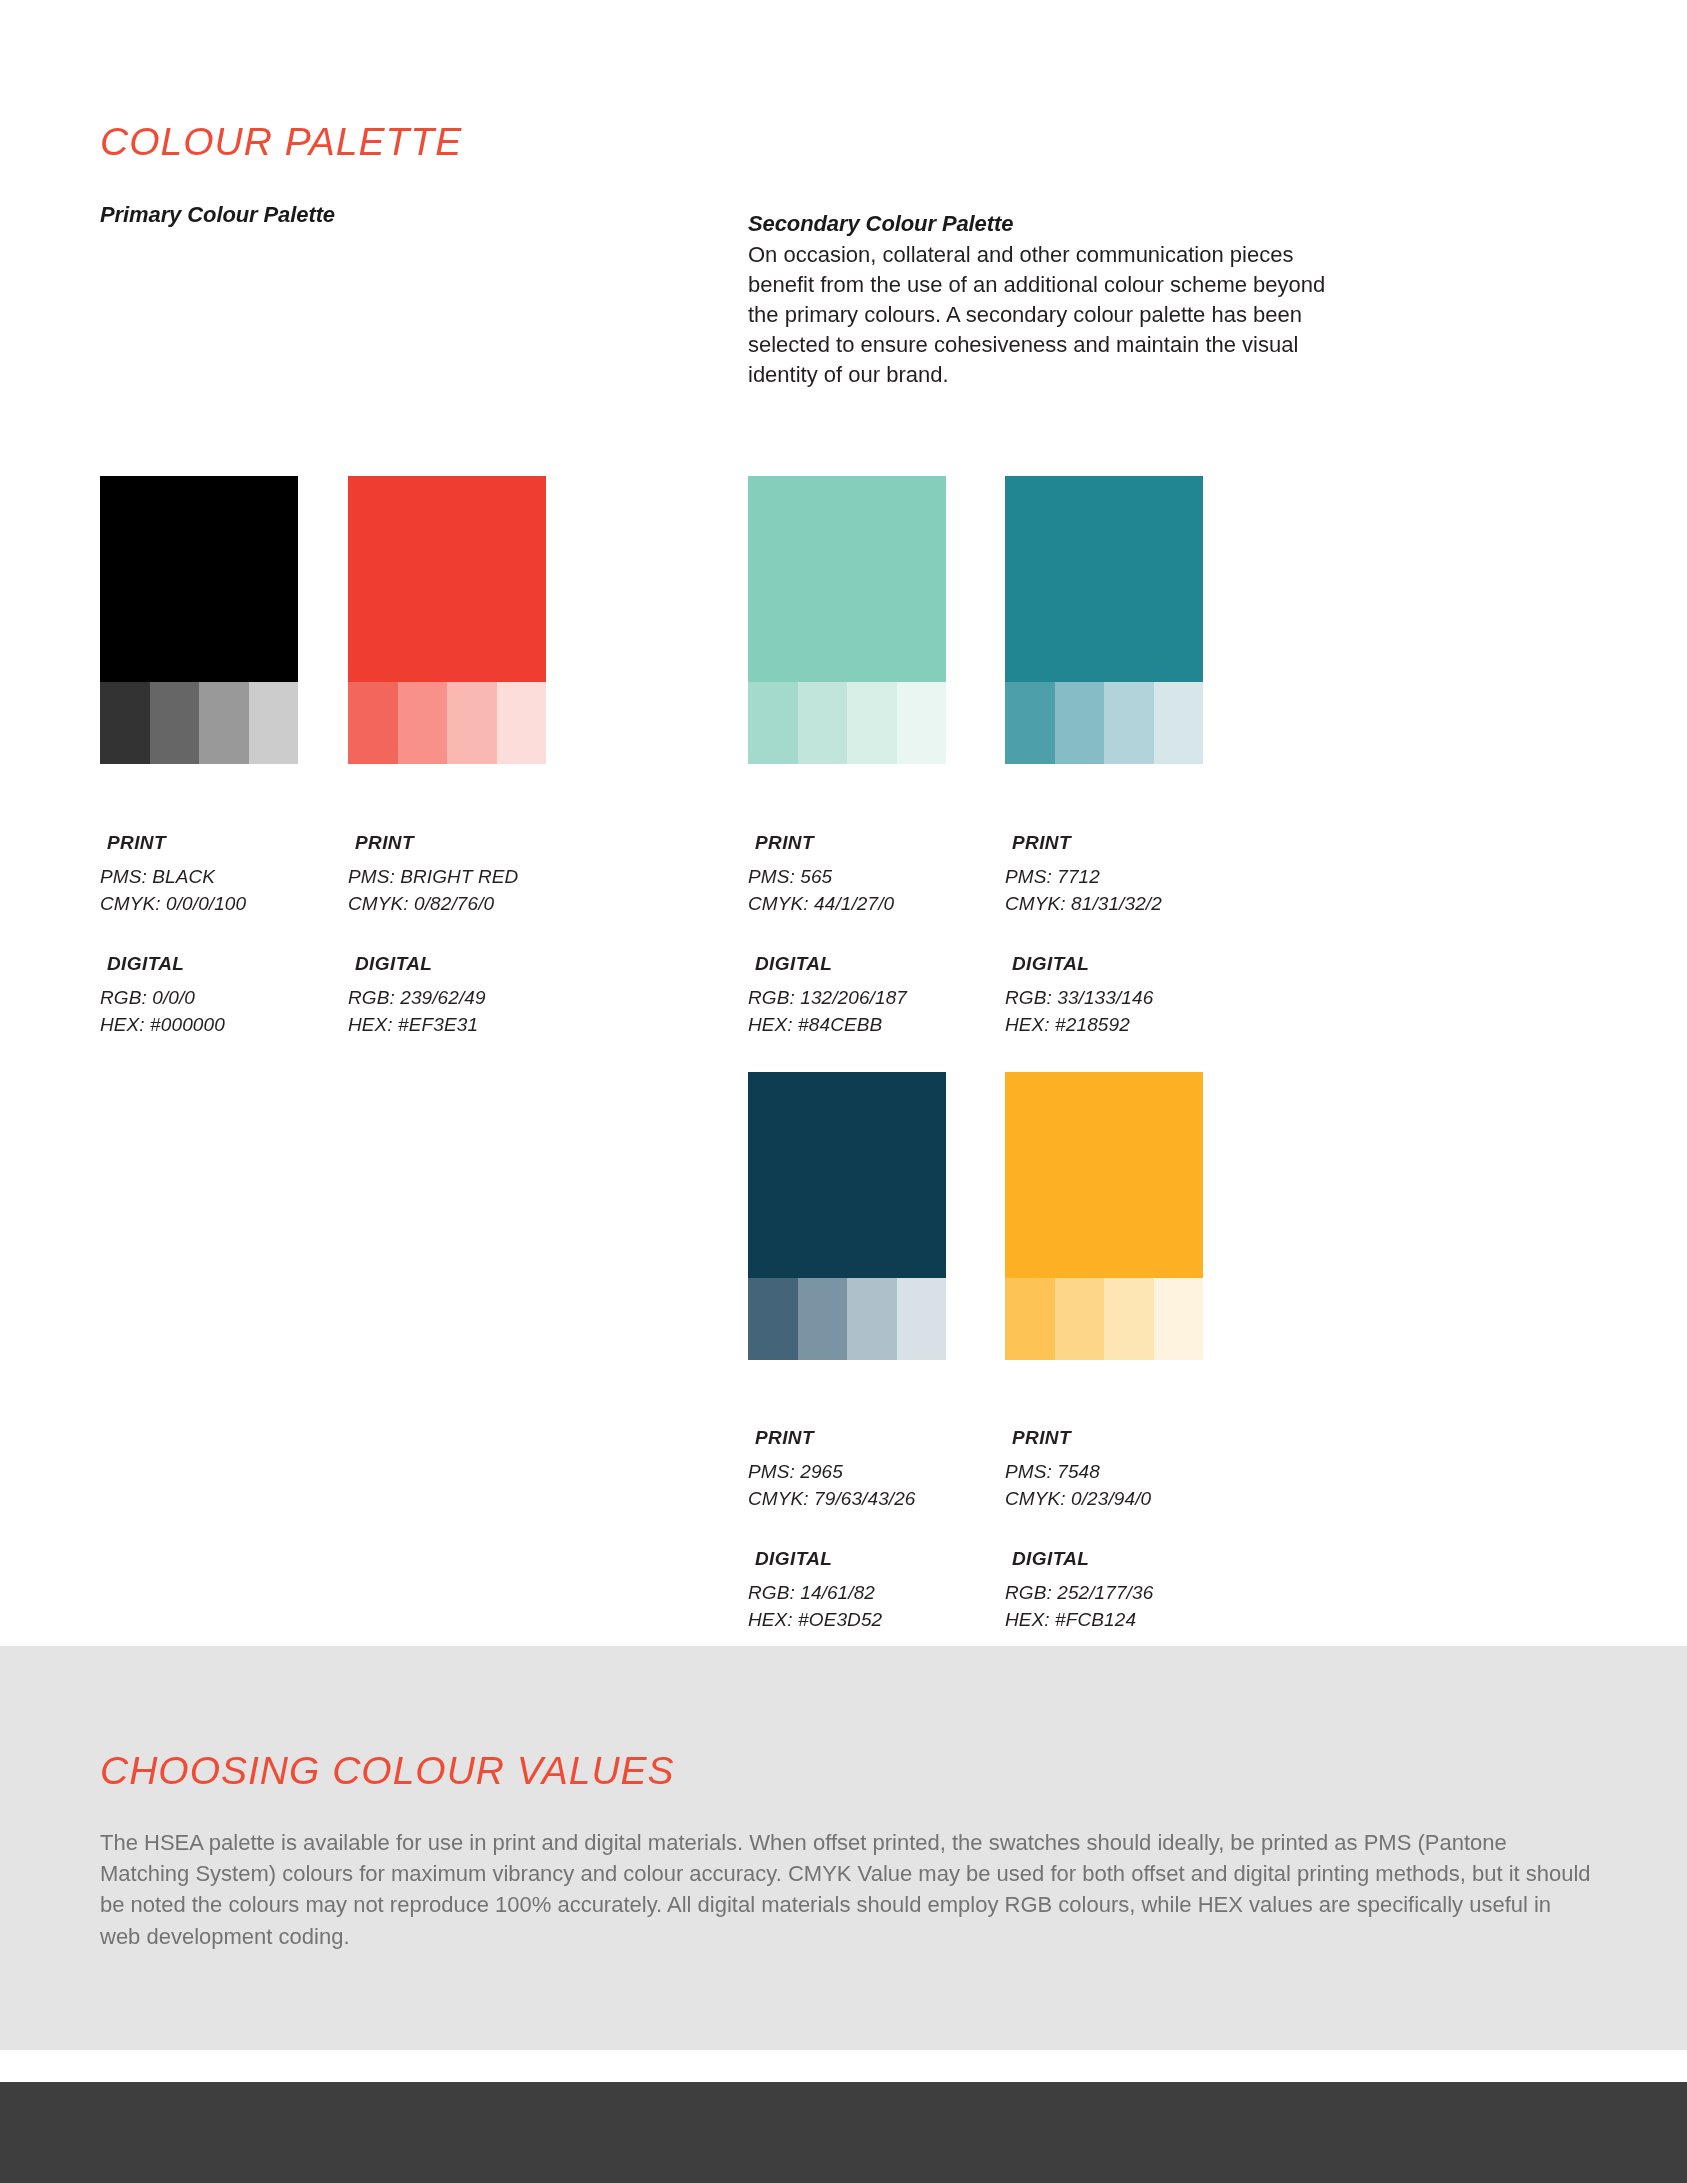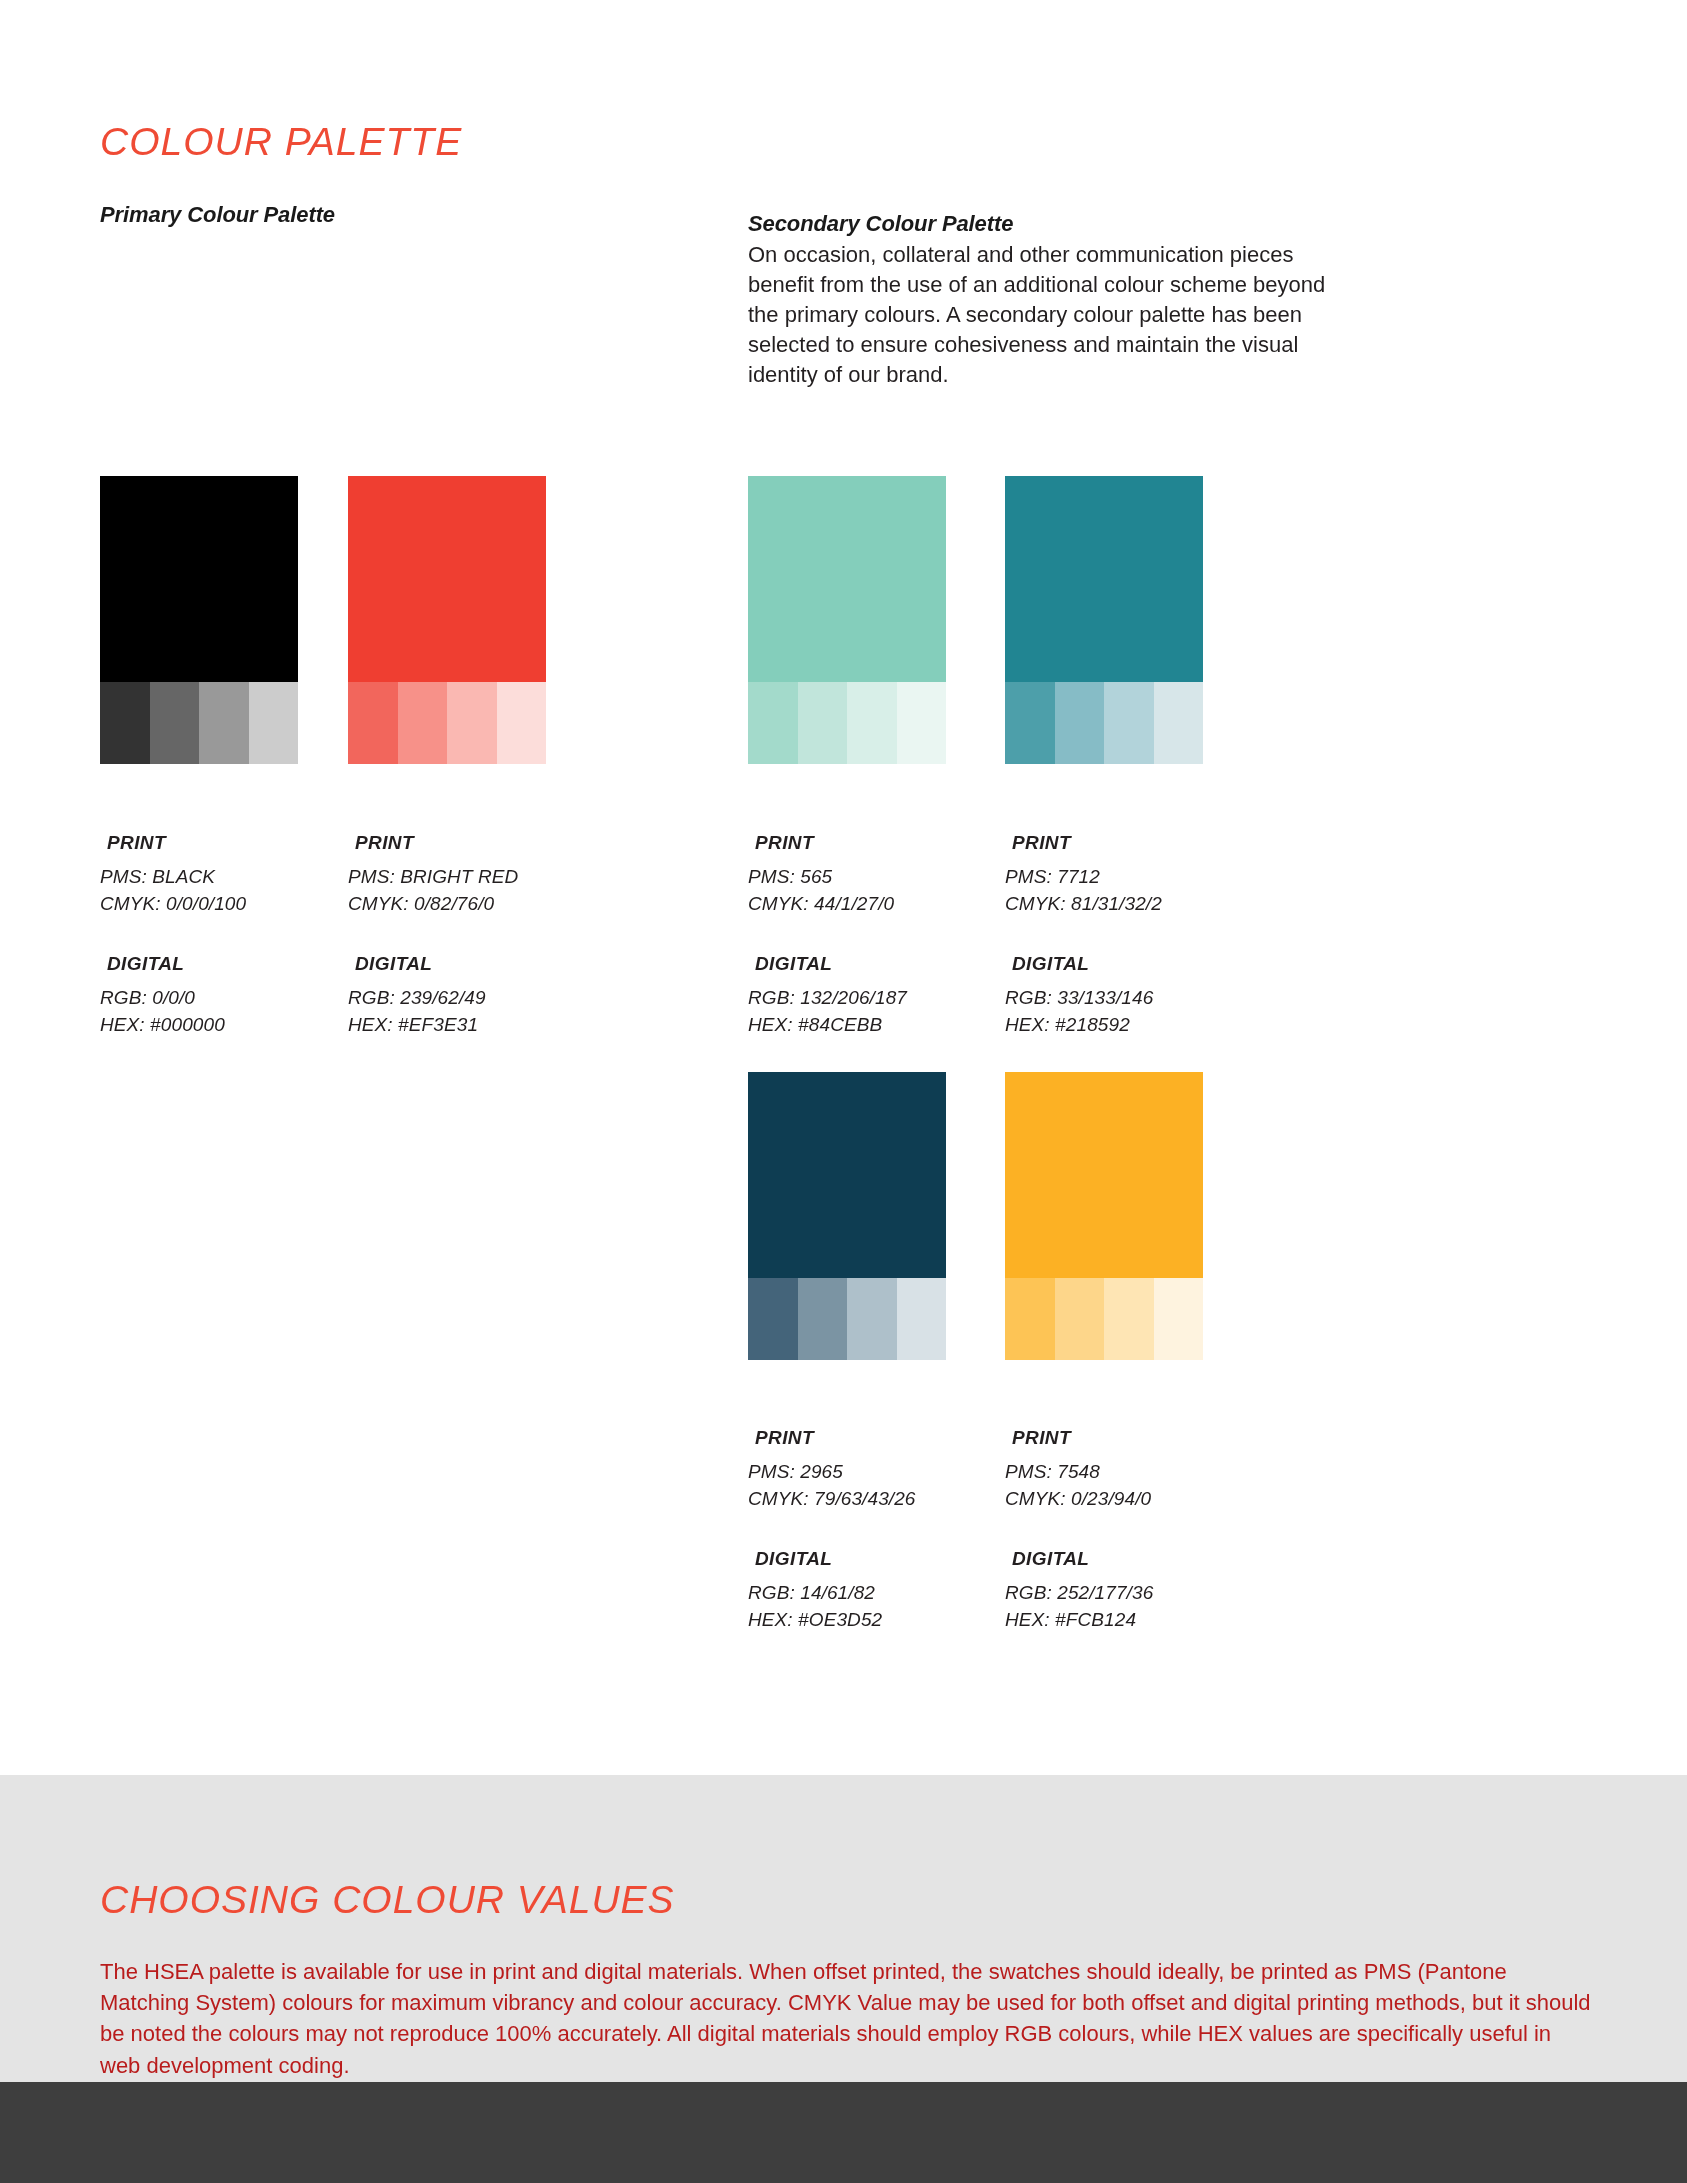--- a/index.html
+++ b/index.html
@@ -116,37 +116,37 @@
     line-height: 1.42;
   }
   .spec-gap {
     height: 26px;
   }
 
   
   .page-grey {
     position: absolute;
     left: 0;
-    top: 1775px;
+    top: 1646px;
     width: 1687px;
     height: 404px;
     background: #e4e4e4;
   }
   #title-choosing {
     left: 100px;
     top: 1782px;
   }
   #choosing-body {
     position: absolute;
     left: 100px;
     top: 1859px;
     width: 1492px;
     font-size: 22px;
     font-weight: 400;
-    color: #b91c1c;
+    color: #737373;
     line-height: 1.42;
     margin: 0;
     font-family: "Liberation Sans", sans-serif;
   }
 
   
   .page-footer {
     position: absolute;
     left: 0;
     top: 2082px;

